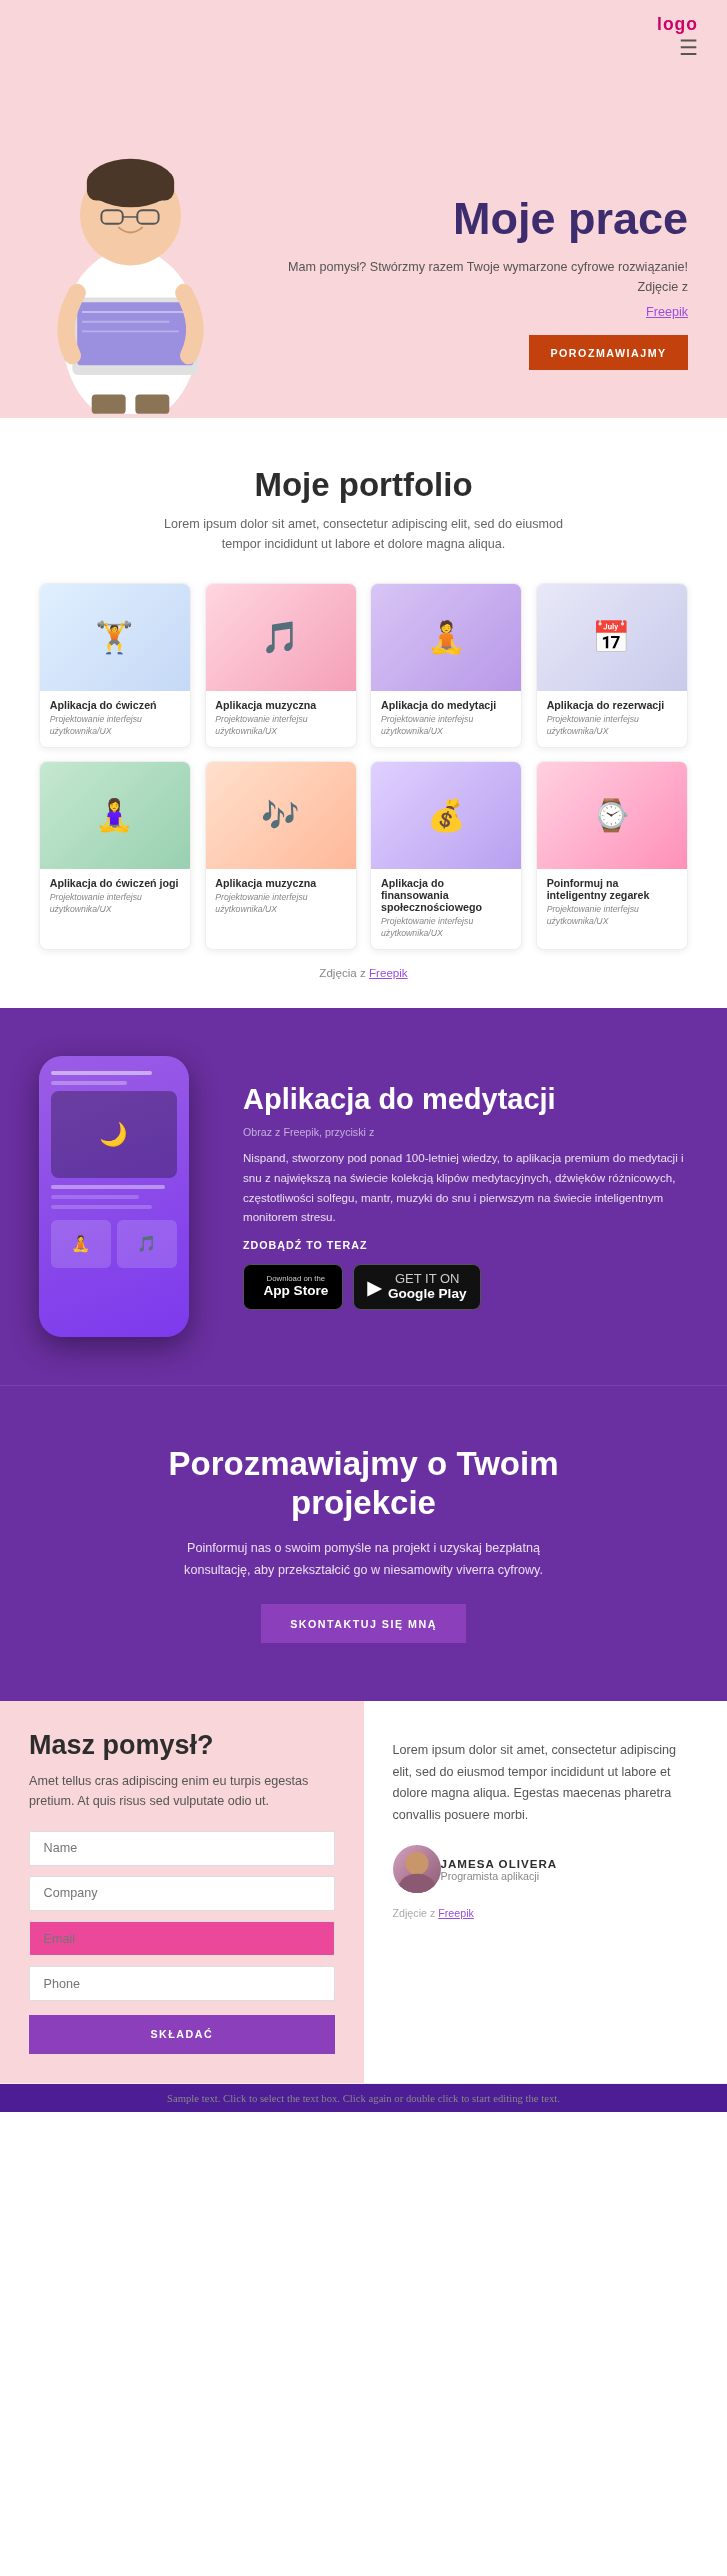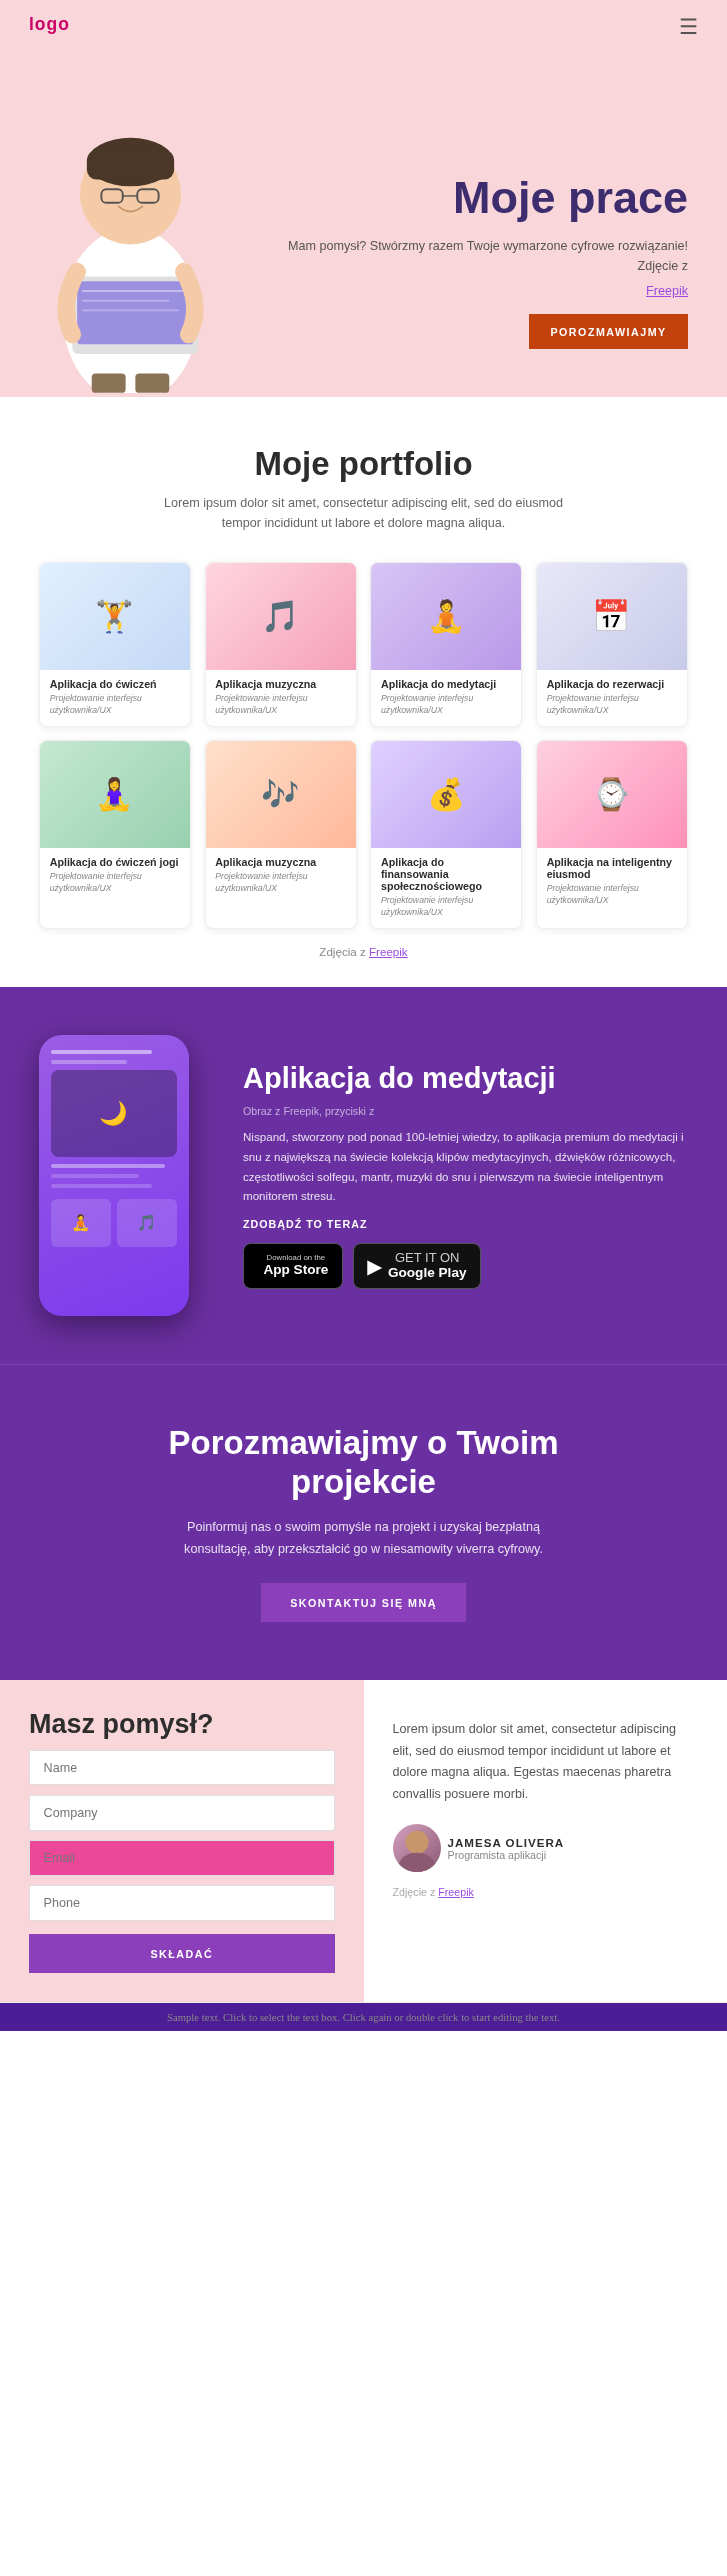--- a/index.html
+++ b/index.html
@@ -1,21 +1,21 @@
 <!DOCTYPE html>
 <html><head>
   <meta charset="utf-8">
   <style>
     * { margin: 0; padding: 0; box-sizing: border-box; }
     body { font-family: 'Helvetica Neue', Arial, sans-serif; width: 727px; background: #fff; overflow-x: hidden; }
   </style>
 </head>
 <body>
 
-<header style="display:flex;justify-content:space-between;align-items:flex-start;padding:13.6px 29px;background:#f9d6d9;">
+<header style="display:flex;justify-content:space-between;align-items:flex-end;padding:13.6px 29px;background:#f9d6d9;flex-direction:column;">
   <span style="font-size:17.5px;font-weight:700;color:#cc0066;letter-spacing:1px;">logo</span>
   <span style="font-size:21.3px;color:#555;cursor:pointer;">☰</span>
 </header>
 
 <section style="background:#f9d6d9;display:flex;align-items:flex-end;justify-content:space-between;padding:39px 39px 0 19.4px;min-height:310px;overflow:hidden;">
   <div style="width:223px;align-self:flex-end;flex-shrink:0;">
     
     <svg viewBox="0 0 230 310" xmlns="http://www.w3.org/2000/svg" width="223" height="301">
 
       <rect x="0" y="0" width="230" height="310" fill="#f9d6d9" rx="8"></rect>
@@ -106,21 +106,21 @@
       <div style="background: rgb(255, 255, 255); border-radius: 7.8px; border: 1px solid rgb(238, 238, 238); overflow: hidden; text-align: left; box-shadow: rgba(0, 0, 0, 0.07) 0px 1.9px 7.8px; cursor: pointer;">
       <div style="width:100%;height:107px;background:linear-gradient(135deg,#e0d0ff 0%,#b8a0f0 100%);display:flex;align-items:center;justify-content:center;font-size:31px;">💰</div>
       <div style="padding:7.8px 9.7px 9.7px;">
         <div style="font-size:10.7px;font-weight:700;color:#2d2d2d;margin-bottom:1.9px;">Aplikacja do finansowania społecznościowego</div>
         <div style="font-size:8.7px;color:#888;font-style:italic;line-height:1.4;">Projektowanie interfejsu użytkownika/UX</div>
       </div>
     </div>
       <div style="background: rgb(255, 255, 255); border-radius: 7.8px; border: 1px solid rgb(238, 238, 238); overflow: hidden; text-align: left; box-shadow: rgba(0, 0, 0, 0.07) 0px 1.9px 7.8px; cursor: pointer;">
       <div style="width:100%;height:107px;background:linear-gradient(135deg,#ffd0e0 0%,#ff90b8 100%);display:flex;align-items:center;justify-content:center;font-size:31px;">⌚</div>
       <div style="padding:7.8px 9.7px 9.7px;">
-        <div style="font-size:10.7px;font-weight:700;color:#2d2d2d;margin-bottom:1.9px;">Aplikacja na inteligentny eiusmod</div>
+        <div style="font-size:10.7px;font-weight:700;color:#2d2d2d;margin-bottom:1.9px;">Poinformuj na inteligentny zegarek</div>
         <div style="font-size:8.7px;color:#888;font-style:italic;line-height:1.4;">Projektowanie interfejsu użytkownika/UX</div>
       </div>
     </div>
     </div>
 
   <p style="font-size:11.6px;color:#888;margin-top:15.5px;">
     <span>Zdjęcia z</span>
     <a style="color:#9b4de0;text-decoration:underline;cursor:pointer;">Freepik</a>
   </p>
 </section>
@@ -172,30 +172,31 @@
 <section style="background:#6a2fa0;padding:58px 39px;text-align:center;border-top:1px solid rgba(255,255,255,0.1);">
   <h2 style="font-size:33px;font-weight:800;color:#fff;margin-bottom:15.5px;line-height:1.2;max-width:485px;margin-left:auto;margin-right:auto;">Porozmawiajmy o Twoim projekcie</h2>
   <p style="font-size:12.6px;color:rgba(255,255,255,0.85);line-height:1.7;max-width:368px;margin:0 auto 23px;">Poinformuj nas o swoim pomyśle na projekt i uzyskaj bezpłatną konsultację, aby przekształcić go w niesamowity viverra cyfrowy.</p>
   <button style="background:#8b3fba;color:#fff;border:none;padding:13.6px 29px;font-size:10.7px;font-weight:700;letter-spacing:1.5px;text-transform:uppercase;cursor:pointer;">SKONTAKTUJ SIĘ MNĄ</button>
 </section>
 
 <section style="display:flex;background:#fff;">
 
   <div style="background:#f9d6d9;padding:29px 29px;width:50%;">
     <h2 style="font-size:27px;font-weight:800;color:#2d2d2d;margin-bottom:9.7px;">Masz pomysł?</h2>
+    <p style="font-size:12.6px;color:#555;line-height:1.6;margin-bottom:19.4px;">Amet tellus cras adipiscing enim eu turpis egestas pretium. At quis risus sed vulputate odio ut.</p>
     <input type="text" placeholder="Name" style="width: 100%; padding: 9.7px 13.6px; margin-bottom: 9.7px; border: 1px solid rgb(221, 221, 221); font-size: 12.6px; color: rgb(51, 51, 51); background: rgb(255, 255, 255); border-radius: 1.9px; outline: none; display: block;">
     <input type="text" placeholder="Company" style="width: 100%; padding: 9.7px 13.6px; margin-bottom: 9.7px; border: 1px solid rgb(221, 221, 221); font-size: 12.6px; color: rgb(51, 51, 51); background: rgb(255, 255, 255); border-radius: 1.9px; outline: none; display: block;">
     <input type="email" placeholder="Email" style="width: 100%; padding: 9.7px 13.6px; margin-bottom: 9.7px; border: 1px solid rgb(221, 221, 221); font-size: 12.6px; color: rgb(51, 51, 51); background: #ec4899; border-radius: 1.9px; outline: none; display: block;">
     <input type="tel" placeholder="Phone" style="width: 100%; padding: 9.7px 13.6px; margin-bottom: 9.7px; border: 1px solid rgb(221, 221, 221); font-size: 12.6px; color: rgb(51, 51, 51); background: rgb(255, 255, 255); border-radius: 1.9px; outline: none; display: block;">
     <button style="width:100%;background:#8b3fba;color:#fff;border:none;padding:13.6px;font-size:10.7px;font-weight:700;letter-spacing:1.5px;text-transform:uppercase;cursor:pointer;margin-top:3.9px;">SKŁADAĆ</button>
   </div>
 
   <div style="background:#fff;padding:39px 29px;width:50%;">
     <p style="font-size:12.6px;color:#555;line-height:1.7;margin-bottom:19.4px;">Lorem ipsum dolor sit amet, consectetur adipiscing elit, sed do eiusmod tempor incididunt ut labore et dolore magna aliqua. Egestas maecenas pharetra convallis posuere morbi.</p>
-    <div style="display:flex;align-items:center;gap:7px;margin-bottom:13.6px;">
+    <div style="display:flex;align-items:center;gap:0;margin-bottom:13.6px;">
       <div style="width:48px;height:48px;border-radius:50%;background:linear-gradient(135deg,#d4a0c0 0%,#8b5a72 100%);flex-shrink:0;display:flex;align-items:center;justify-content:center;overflow:hidden;">
         <svg viewBox="0 0 50 50" width="48" height="48">
           <circle cx="25" cy="19" r="12" fill="#c9956a"></circle>
           <ellipse cx="25" cy="42" rx="18" ry="12" fill="#8b5a72"></ellipse>
           <rect x="5" y="40" width="40" height="15" fill="#8b5a72"></rect>
         </svg>
       </div>
       <div>
         <div style="font-size:11.6px;font-weight:700;color:#2d2d2d;text-transform:uppercase;letter-spacing:1px;">JAMESA OLIVERA</div>
         <div style="font-size:10.7px;color:#888;">Programista aplikacji</div>

